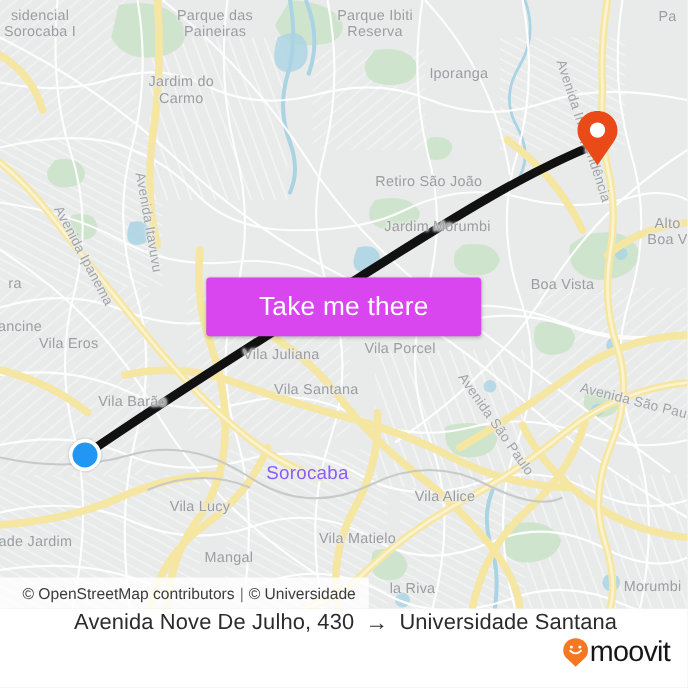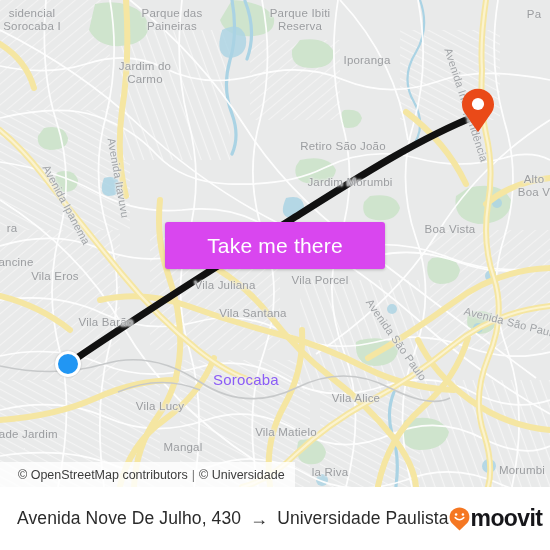--- a/index.html
+++ b/index.html
@@ -75,32 +75,33 @@
   }
   #attribution .sep{margin:0 4px;color:#777;}
 
   
   #footer{
     position:absolute;left:0;top:487px;width:550px;height:63px;
     background:#ffffff;
     display:flex;align-items:center;
     box-sizing:border-box;
     padding:0 14px 0 17px;
+    flex-direction:column;
   }
   #trip-summary{
     display:flex;align-items:center;
     font-size:17.5px;color:#2b2b2b;white-space:nowrap;
     letter-spacing:.1px;
   }
   #trip-arrow{margin:0 9px;font-size:18px;color:#2b2b2b;line-height:1;}
   #moovit-logo{
     margin-left:auto;display:flex;align-items:center;
   }
   #moovit-wordmark{
-    font-size:23px;font-weight:bold;color:#16161a;
+    font-size:23px;font-weight:normal;color:#16161a;
     letter-spacing:-.6px;margin-left:1px;
   }
 </style>
 </head>
 <body>
 
 <div id="app">
 
   <div id="map">
 
@@ -291,21 +292,21 @@
       <span>© OpenStreetMap contributors</span>
       <span class="sep">|</span>
       <span>© Universidade</span>
     </div>
   </div>
 
   <div id="footer">
     <div id="trip-summary">
       <span>Avenida Nove De Julho, 430</span>
       <span id="trip-arrow">→</span>
-      <span>Universidade Paulista</span>
+      <span>Universidade Santana</span>
     </div>
     <div id="moovit-logo">
       <svg width="21" height="24" viewBox="0 0 21 24">
         <path d="M10.5 0.6C4.9 0.6 0.6 4.8 0.6 10.1c0 2.3 0.8 4.3 2.1 5.9L10.5 23.4l7.8-7.4c1.3-1.6 2.1-3.6 2.1-5.9C20.4 4.8 16.1 0.6 10.5 0.6z" fill="#f57722"></path>
         <circle cx="7.1" cy="7.6" r="1.25" fill="#ffffff"></circle>
         <circle cx="13.9" cy="7.6" r="1.25" fill="#ffffff"></circle>
         <path d="M6.2 10.6 q4.3 4.2 8.6 0" fill="none" stroke="#ffffff" stroke-width="1.5" stroke-linecap="round"></path>
       </svg>
       <span id="moovit-wordmark">moovit</span>
     </div>

